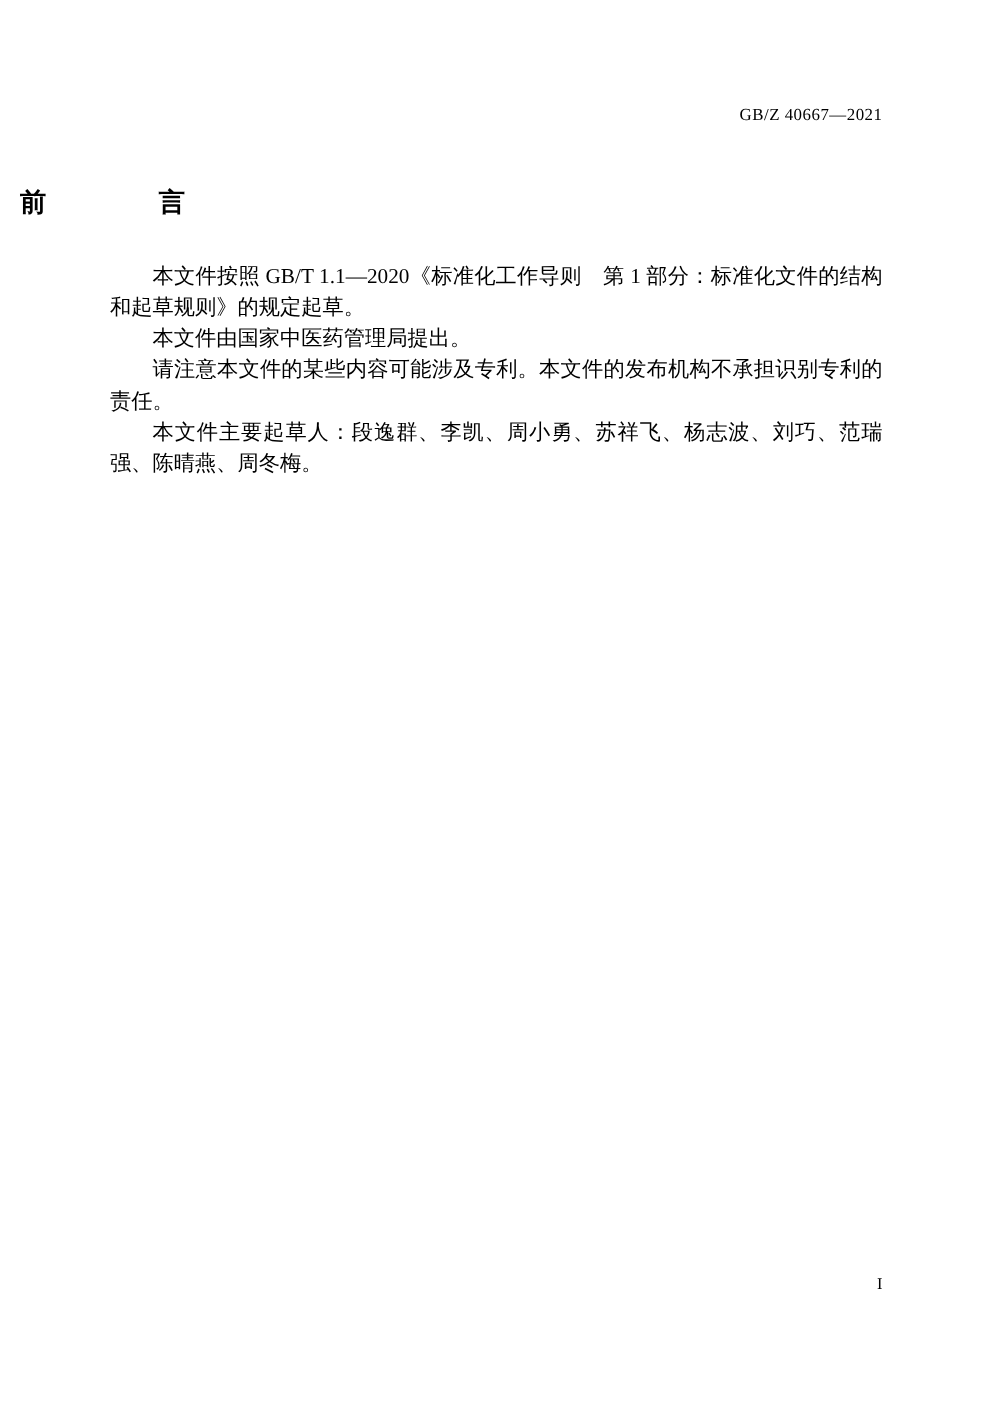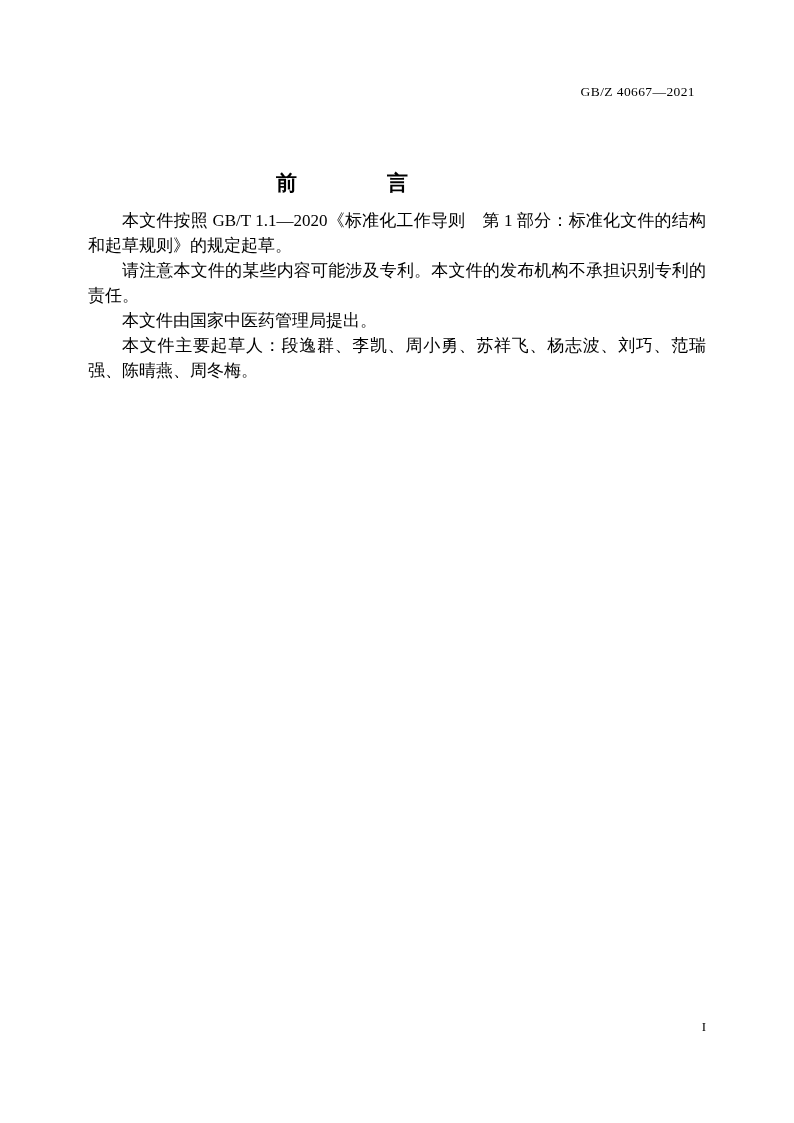--- a/index.html
+++ b/index.html
@@ -19,38 +19,37 @@
     position: absolute;
     top: 0;
     left: 0;
     width: 794px;
     height: 1123px;
     box-sizing: border-box;
   }
   .header-std {
     position: absolute;
     top: 84px;
-    right: 99px;
+    right: 88px;
     font-size: 13.5px;
     letter-spacing: 0.4px;
     font-family: "Liberation Serif", "DejaVu Serif", serif;
     white-space: nowrap;
   }
   .doc-title {
     position: absolute;
     top: 148px;
     left: 0;
     width: 684px;
-    text-align: center;
+    text-align: left;
     font-size: 21px;
     font-weight: bold;
     letter-spacing: 16px;
     text-indent: 16px;
     font-family: "DejaVu Sans", "Liberation Sans", sans-serif;
-    margin-top: 21px;
   }
   .body-block {
     position: absolute;
     top: 208px;
     left: 88px;
     width: 618px;
     font-size: 17px;
     line-height: 25px;
     text-align: justify;
   }
@@ -72,20 +71,20 @@
 <body>
 
 <div class="page">
 
   <div class="header-std">GB/Z 40667—2021</div>
 
   <div class="doc-title">前　　言</div>
 
   <div class="body-block">
     <p class="para">本文件按照 GB/T 1.1—2020《标准化工作导则　第 1 部分：标准化文件的结构和起草规则》的规定起草。</p>
+    <p class="para">本文件由国家中医药管理局提出。</p>
     <p class="para">请注意本文件的某些内容可能涉及专利。本文件的发布机构不承担识别专利的责任。</p>
-    <p class="para">本文件由国家中医药管理局提出。</p>
     <p class="para">本文件主要起草人：段逸群、李凯、周小勇、苏祥飞、杨志波、刘巧、范瑞强、陈晴燕、周冬梅。</p>
   </div>
 
   <div class="footer-page">I</div>
 
 </div>
 
 </body></html>

